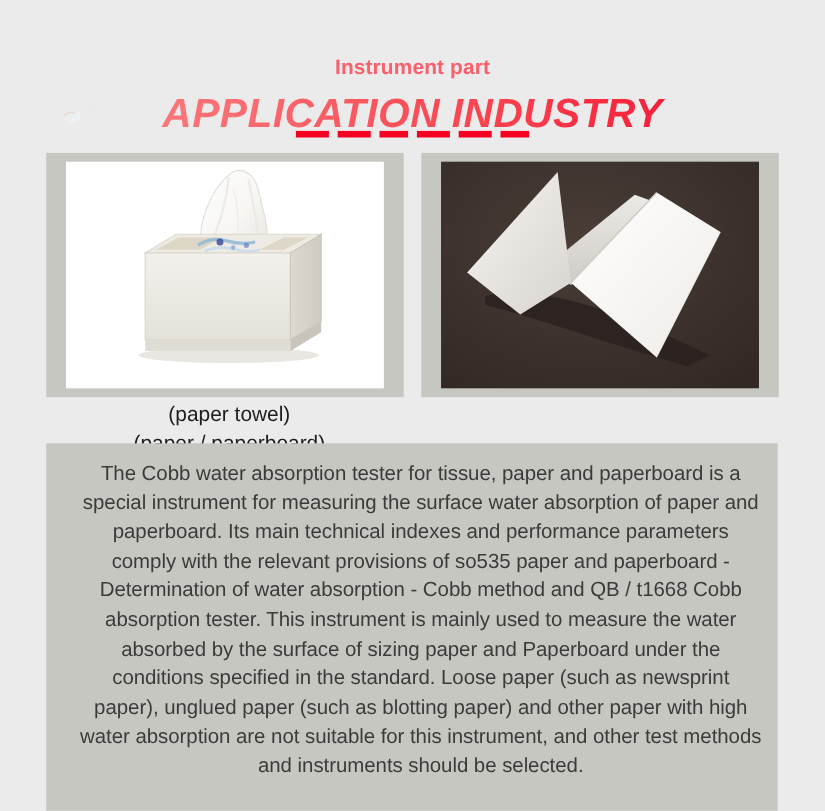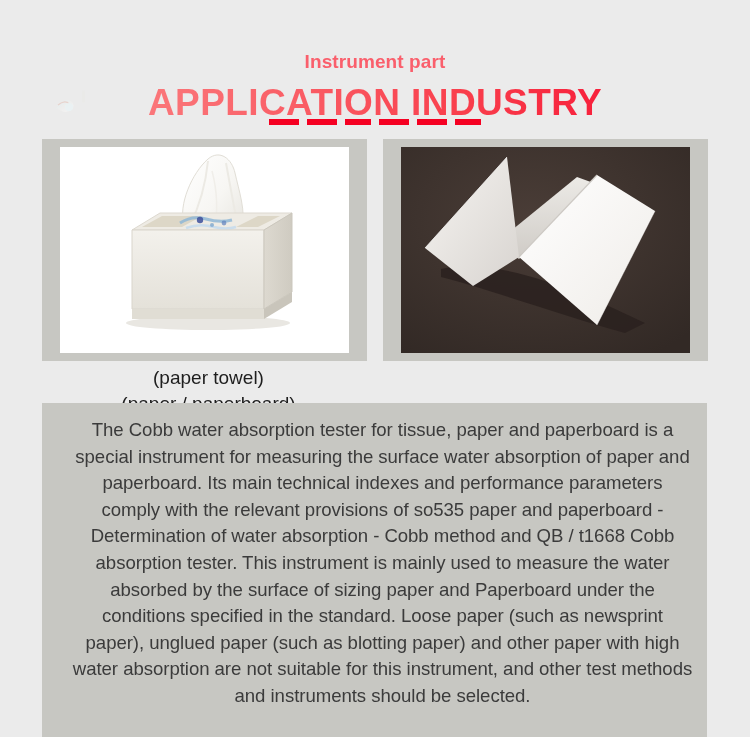--- a/index.html
+++ b/index.html
@@ -45,20 +45,21 @@
   }
   .headline-wrap {
     position: relative;
     margin-top: 12px;
     height: 44px;
   }
   .headline {
     margin: 0;
     font-size: 37px;
     font-weight: bold;
+    font-style: italic;
     line-height: 40px;
     letter-spacing: 0.4px;
     background: linear-gradient(90deg, #fb8c8c 0%, #fa6d72 28%, #f93e4c 62%, #f5002a 100%);
     -webkit-background-clip: text;
     background-clip: text;
     color: transparent;
     -webkit-text-fill-color: transparent;
   }
   .dashes {
     position: absolute;

